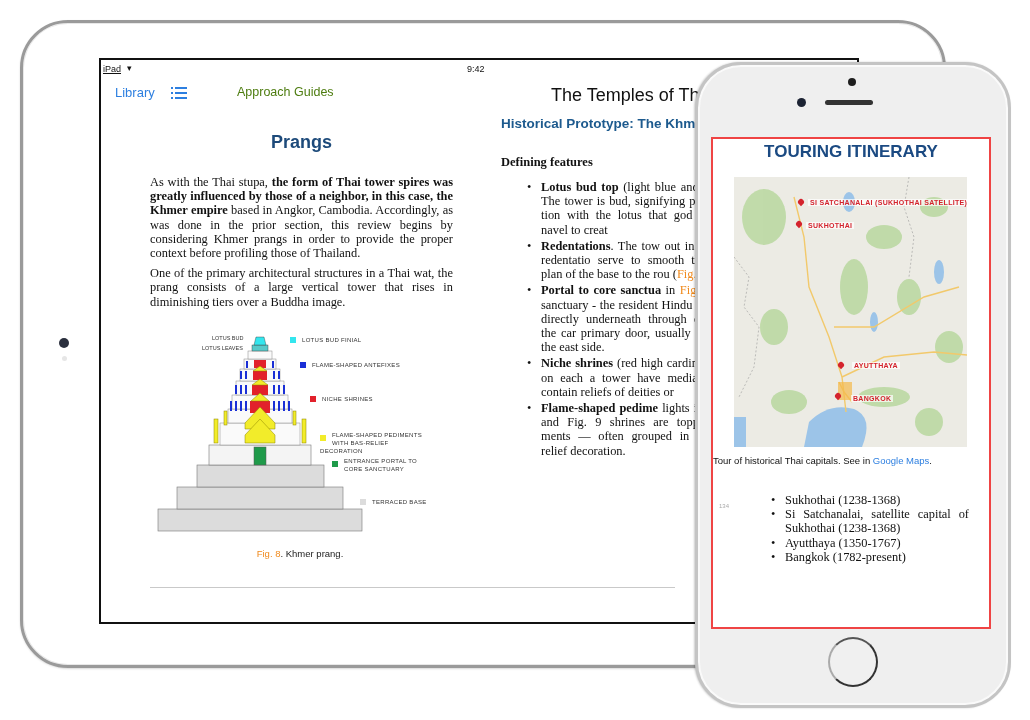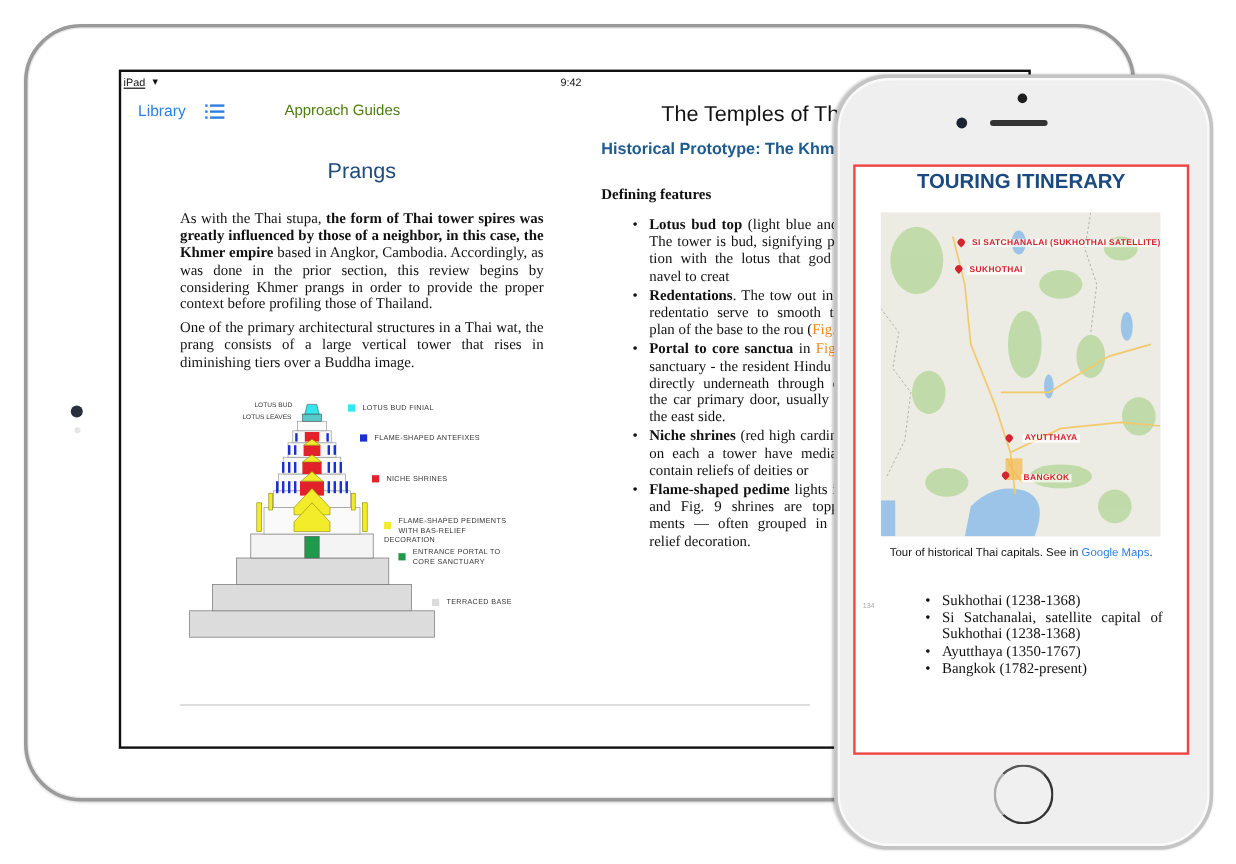--- a/index.html
+++ b/index.html
@@ -24,21 +24,21 @@
   .status-time { position:absolute; left:366px; top:4px; }
   .nav-bar { position:absolute; left:0; top:18px; right:16px; height:30px;padding-left:36px; }
   .nav-library { position:absolute; left:14px; top:7px; color:#2d7fe0; font-size:13px; cursor:pointer; }
   .toc-icon { position:absolute; left:70px; top:9px; width:16px; height:12px; cursor:pointer; }
   .toc-icon span { position:absolute; left:4px; height:1.5px; width:12px; background:#2d7fe0; }
   .toc-icon span.dot { left:0; width:2px; }
   .nav-title-left { position:absolute; left:136px; top:7px; font-size:12.5px; color:#4d7c0f; }
   .nav-title-right { position:absolute; left:450px; top:7px; font-size:18px; color:#111; white-space:nowrap; }
 
   .page-left { position:absolute; left:49px; top:60px; width:303px; }
-  .page-heading { text-align:center; font-size:18px; font-weight:normal; color:#1d4a7a; margin:12px 0 22px 0; }
+  .page-heading { text-align:center; font-size:18px; font-weight:bold; color:#1d4a7a; margin:12px 0 22px 0; }
   .serif { font-family:"Liberation Serif", serif; font-size:12.4px; line-height:14.2px; color:#111; text-align:justify; }
   .serif p { margin:0 0 6px 0; }
   .figure { position:relative; width:300px; height:230px; margin-top:14px; }
   .fig-caption { position:absolute; left:0; right:0; bottom:-6px; text-align:center; font-size:9.5px; color:#222; }
   .fig-ref { color:#f08a1c; }
   .legend-item { position:absolute; font-size:6px; letter-spacing:.3px; color:#333; text-transform:uppercase; white-space:nowrap; }
   .legend-swatch { display:inline-block; width:6px; height:6px; margin-right:6px; vertical-align:middle; }
   .tower-label { position:absolute; font-size:5.5px; color:#333; text-transform:uppercase; white-space:nowrap; }
 
   .page-right { position:absolute; left:400px; top:56px; width:240px; }
@@ -59,21 +59,21 @@
   .front-camera { position:absolute; left:150px; top:13px; width:8px; height:8px; border-radius:50%; background:#1e1e1e; }
   .face-camera { position:absolute; left:99px; top:33px; width:9px; height:9px; border-radius:50%; background:#1c2333; }
   .speaker { position:absolute; left:127px; top:35px; width:48px; height:5px; border-radius:3px; background:#333; }
   .home-button { position:absolute; left:130px; top:572px; width:46px; height:46px; border-radius:50%; border:2px solid #333; border-left-color:#aaa; border-top-color:#555; background:#f0f0f0; }
   .iphone-screen {
     position:absolute; left:13px; top:72px; width:280px; height:492px;
     border:2px solid #ef4444; background:#fff; box-sizing:border-box; overflow:hidden;
   }
   .itin-heading { position:absolute; left:0; right:0; top:3px; text-align:center; font-size:17px; font-weight:bold; color:#1b4a82; }
   .map { position:absolute; left:21px; top:38px; width:233px; height:270px; background:#eeece6; overflow:hidden; }
-  .map-caption { position:absolute; left:0; right:0; top:316px; text-align:center; font-size:9.5px; color:#111; }
+  .map-caption { position:absolute; left:0; right:0; top:316px; text-align:left; font-size:9.5px; color:#111; }
   .map-link { color:#2d7fe0; cursor:pointer; }
   .itin-body { position:absolute; left:20px; top:346px; width:236px; }
   .page-number { position:absolute; left:6px; top:364px; font-size:6px; color:#aaa; }
   ul.cities { list-style:none; margin:8px 0 0 0; padding:0 0 0 52px; }
   ul.cities li { position:relative; margin:0; }
   ul.cities li::before { content:"•"; position:absolute; left:-14px; }
   .pin-label { position:absolute; font-size:7px; color:#d4232d; font-weight:bold; letter-spacing:.3px; text-transform:uppercase; white-space:nowrap; background:rgba(255,255,255,.7); padding:0 2px; }
   .pin { position:absolute; width:6px; height:6px; border-radius:50% 50% 50% 0; transform:rotate(-45deg); background:#d4232d; }
 </style>
 </head>
@@ -179,20 +179,21 @@
       <span class="tower-label" style="left:62px;top:12px">Lotus bud</span>
       <span class="tower-label" style="left:52px;top:22px">Lotus leaves</span>
 
       <div class="legend-item" style="left:140px;top:14px"><span class="legend-swatch" style="background:#33e6ee"></span><span>Lotus bud finial</span></div>
       <div class="legend-item" style="left:150px;top:39px"><span class="legend-swatch" style="background:#1a2fd6"></span><span>Flame-shaped antefixes</span></div>
       <div class="legend-item" style="left:160px;top:73px"><span class="legend-swatch" style="background:#e2212b"></span><span>Niche shrines</span></div>
       <div class="legend-item" style="left:170px;top:108px;white-space:normal;width:110px;line-height:8px"><span class="legend-swatch" style="background:#f2ec2a;float:left;margin-top:4px"></span><span>Flame-shaped pediments with bas-relief decoration</span></div>
       <div class="legend-item" style="left:182px;top:134px;white-space:normal;width:90px;line-height:8px"><span class="legend-swatch" style="background:#1f9a4a;float:left;margin-top:4px"></span><span>Entrance portal to core sanctuary</span></div>
       <div class="legend-item" style="left:210px;top:176px"><span class="legend-swatch" style="background:#dcdcdc"></span><span>Terraced base</span></div>
 
+      <div class="fig-caption"><span class="fig-ref">Fig. 8</span><span>. Khmer prang.</span></div>
     </div>
   </div>
 
   <div class="page-right">
     <div class="section-heading">Historical Prototype: The Khmer</div>
     <div class="subheading">Defining features</div>
     <ul class="features serif" id="features-list">
         <li><b>Lotus bud top</b><span> (light blue and </span><span class="fig-ref">Fig. 9</span><span>). The tower is bud, signifying purity and tion with the lotus that god Vishnu's navel to creat</span></li>
         <li><b>Redentations</b><span>. The tow out in slices or redentatio serve to smooth the transi plan of the base to the rou (</span><span class="fig-ref">Fig. 9</span><span>).</span></li>
         <li><b>Portal to core sanctua</b><span> in </span><span class="fig-ref">Fig. 8</span><span>). The sanctuary - the resident Hindu deity sits directly underneath through doors on the car primary door, usually the is on the east side.</span></li>

